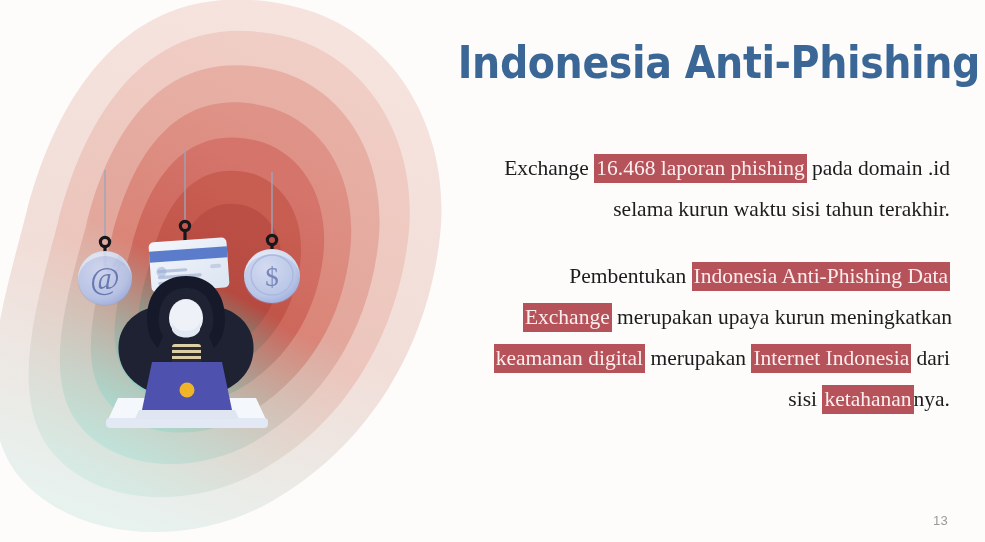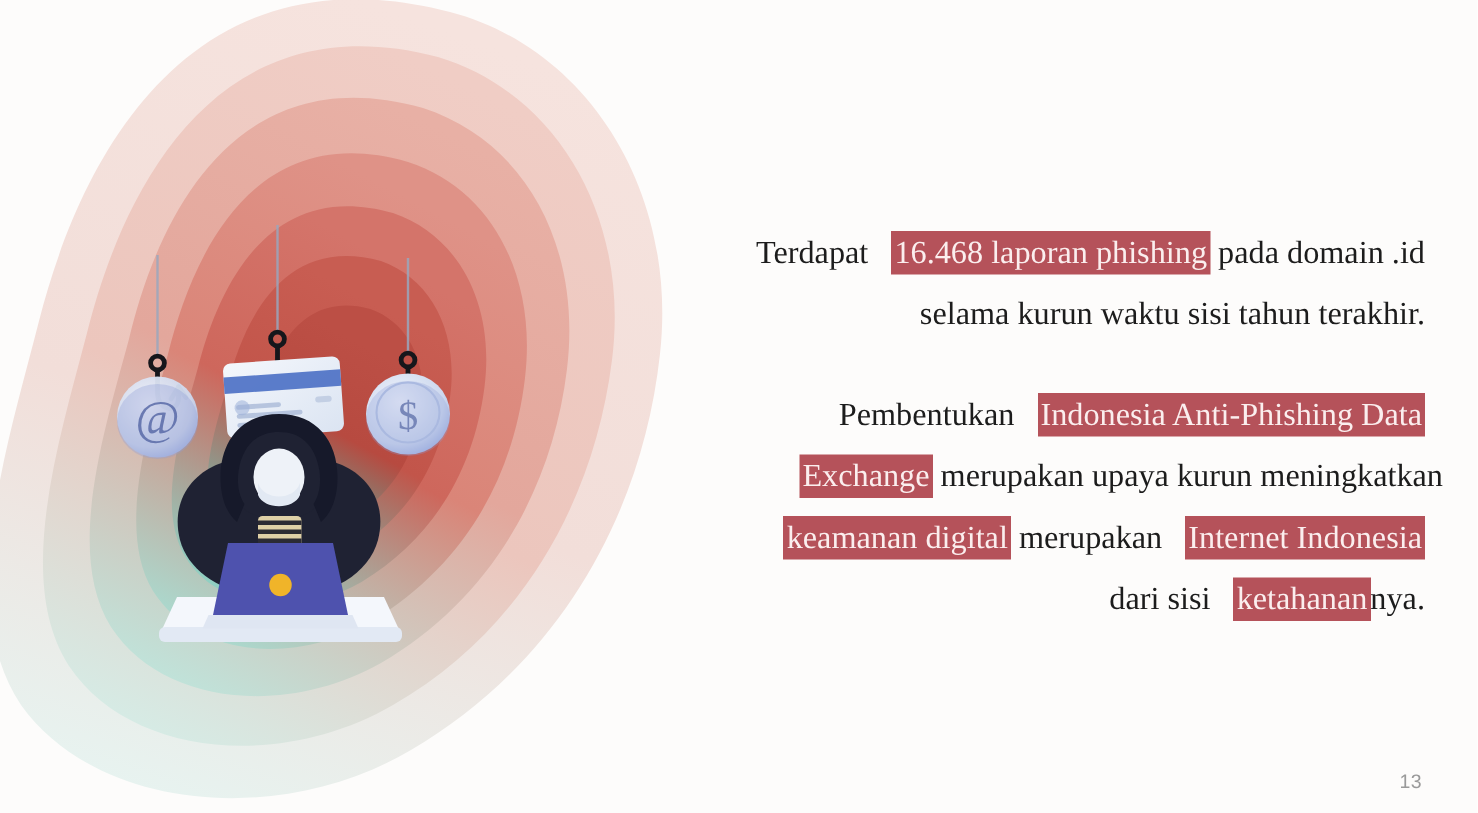--- a/index.html
+++ b/index.html
@@ -72,21 +72,20 @@
     margin: 0;
   }
   #body-text p.para-gap {
     margin-top: 26px;
   }
   .hl {
     background: #b5525a;
     color: #fbeeee;
     padding: 2px 2px 3px 2px;
     box-decoration-break: clone;
-    margin-left: 10px;
     -webkit-box-decoration-break: clone;
   }
 
   #page-number {
     position: absolute;
     right: 37px;
     bottom: 14px;
     font-family: "Liberation Sans", sans-serif;
     font-size: 13px;
     color: #9a9a9a;
@@ -237,25 +236,26 @@
           <circle cx="187" cy="390" r="7.5" fill="#f0b429"></circle>
           <path d="M139,410 L235,410 L239,419 L135,419 Z" fill="#dfe6f2"></path>
         </g>
       </g>
     </svg>
   </div>
 
   <div id="content">
 
     <h1 id="title">
+      <span class="tl">Indonesia Anti-Phishing</span>
     </h1>
 
     <div id="body-text">
 
-      <p><span>Terdapat </span><span class="hl">16.468 laporan phishing</span><span> pada domain .id selama kurun waktu sisi tahun terakhir.</span></p>
+      <p><span>Exchange </span><span class="hl">16.468 laporan phishing</span><span> pada domain .id selama kurun waktu sisi tahun terakhir.</span></p>
 
       <p class="para-gap"><span>Pembentukan </span><span class="hl">Indonesia Anti-Phishing Data Exchange</span><span> merupakan upaya kurun meningkatkan </span><span class="hl">keamanan digital</span><span> merupakan </span><span class="hl">Internet Indonesia</span><span> dari sisi </span><span class="hl">ketahanan</span><span>nya.</span></p>
 
     </div>
   </div>
 
   <div id="page-number">13</div>
 
 </div>
 

